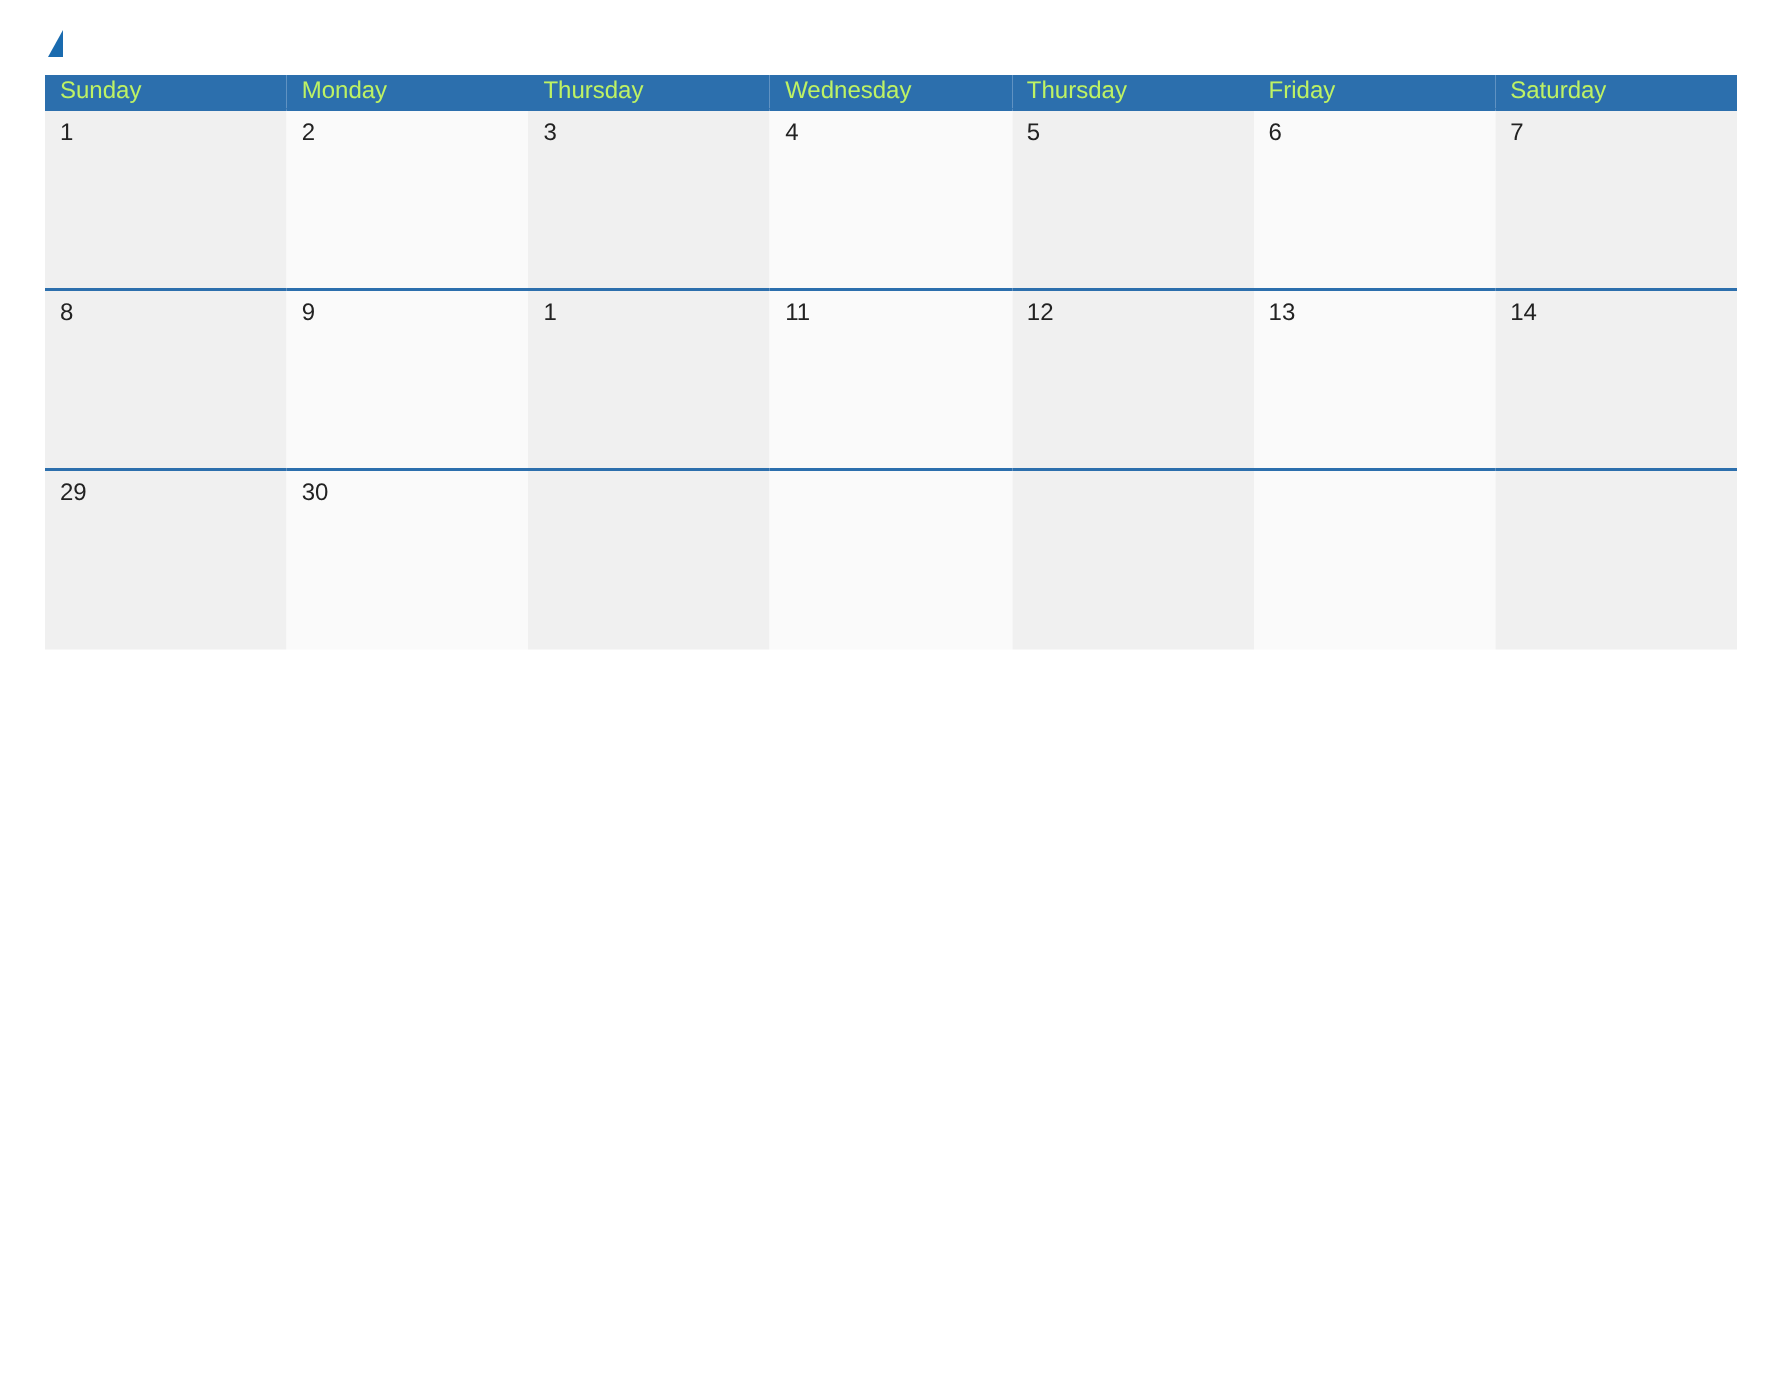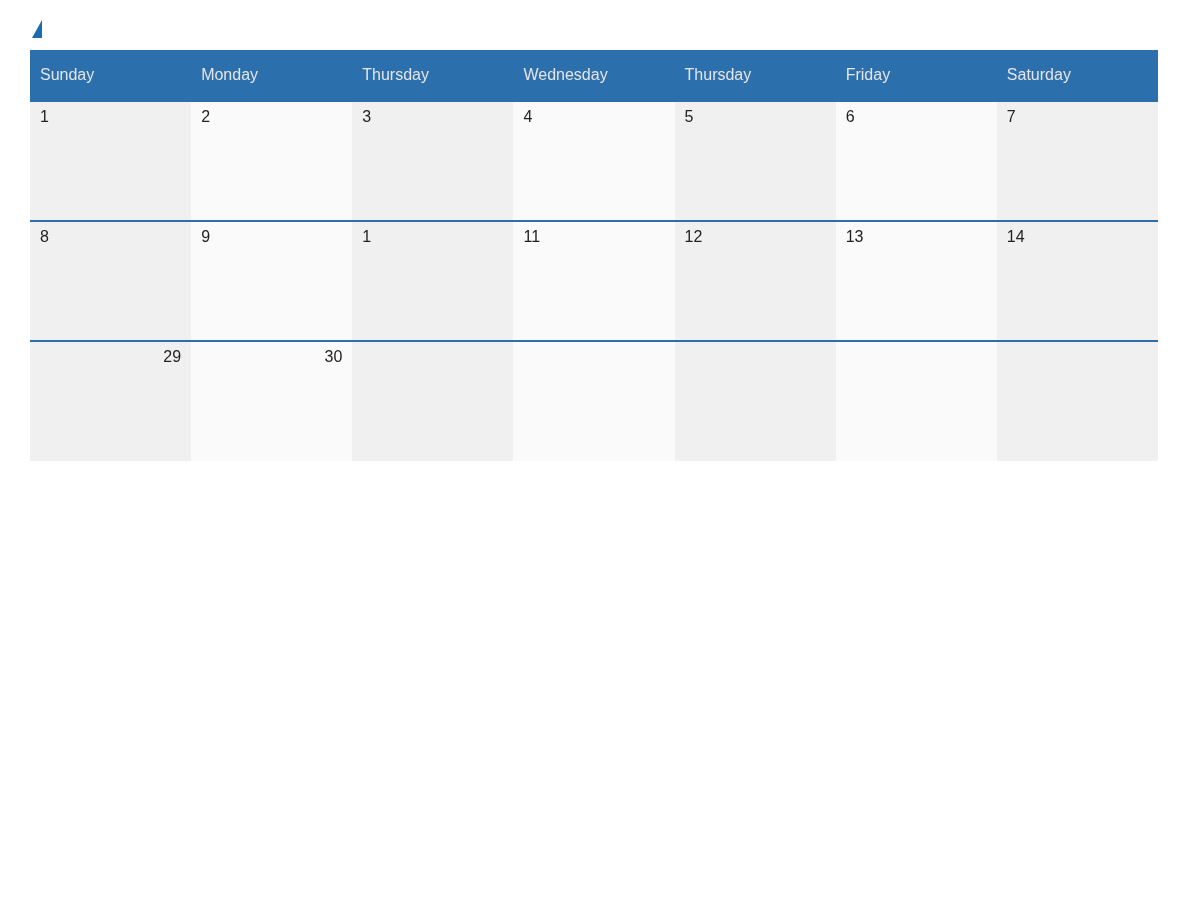--- a/index.html
+++ b/index.html
@@ -72,24 +72,24 @@
     }
 
     .calendar-table {
       width: 100%;
       border-collapse: collapse;
       table-layout: fixed;
     }
 
     .calendar-table thead tr th {
       background-color: #2c6fad;
-      color: #e5e5e5;
+      color: #bef264;
       font-size: 16px;
       font-weight: normal;
-      padding: 16px 10px;
+      padding: 2px 10px;
       text-align: left;
       border: none;
     }
 
     .calendar-table tbody tr {
       border-top: 2px solid #2c6fad;
     }
 
     .calendar-table tbody tr td {
       vertical-align: top;
@@ -108,21 +108,20 @@
       background-color: #fafafa;
     }
 
     .day-number {
       font-size: 16px;
       color: #222;
     }
 
     .last-row td {
       height: 110px;
-      text-align: right;
     }
   </style>
 </head>
 <body>
 
 <div class="header-section">
   <div class="logo">
     <div class="logo-wrapper">
       <div class="logo-top-row">
         <span class="logo-text-general"></span>

